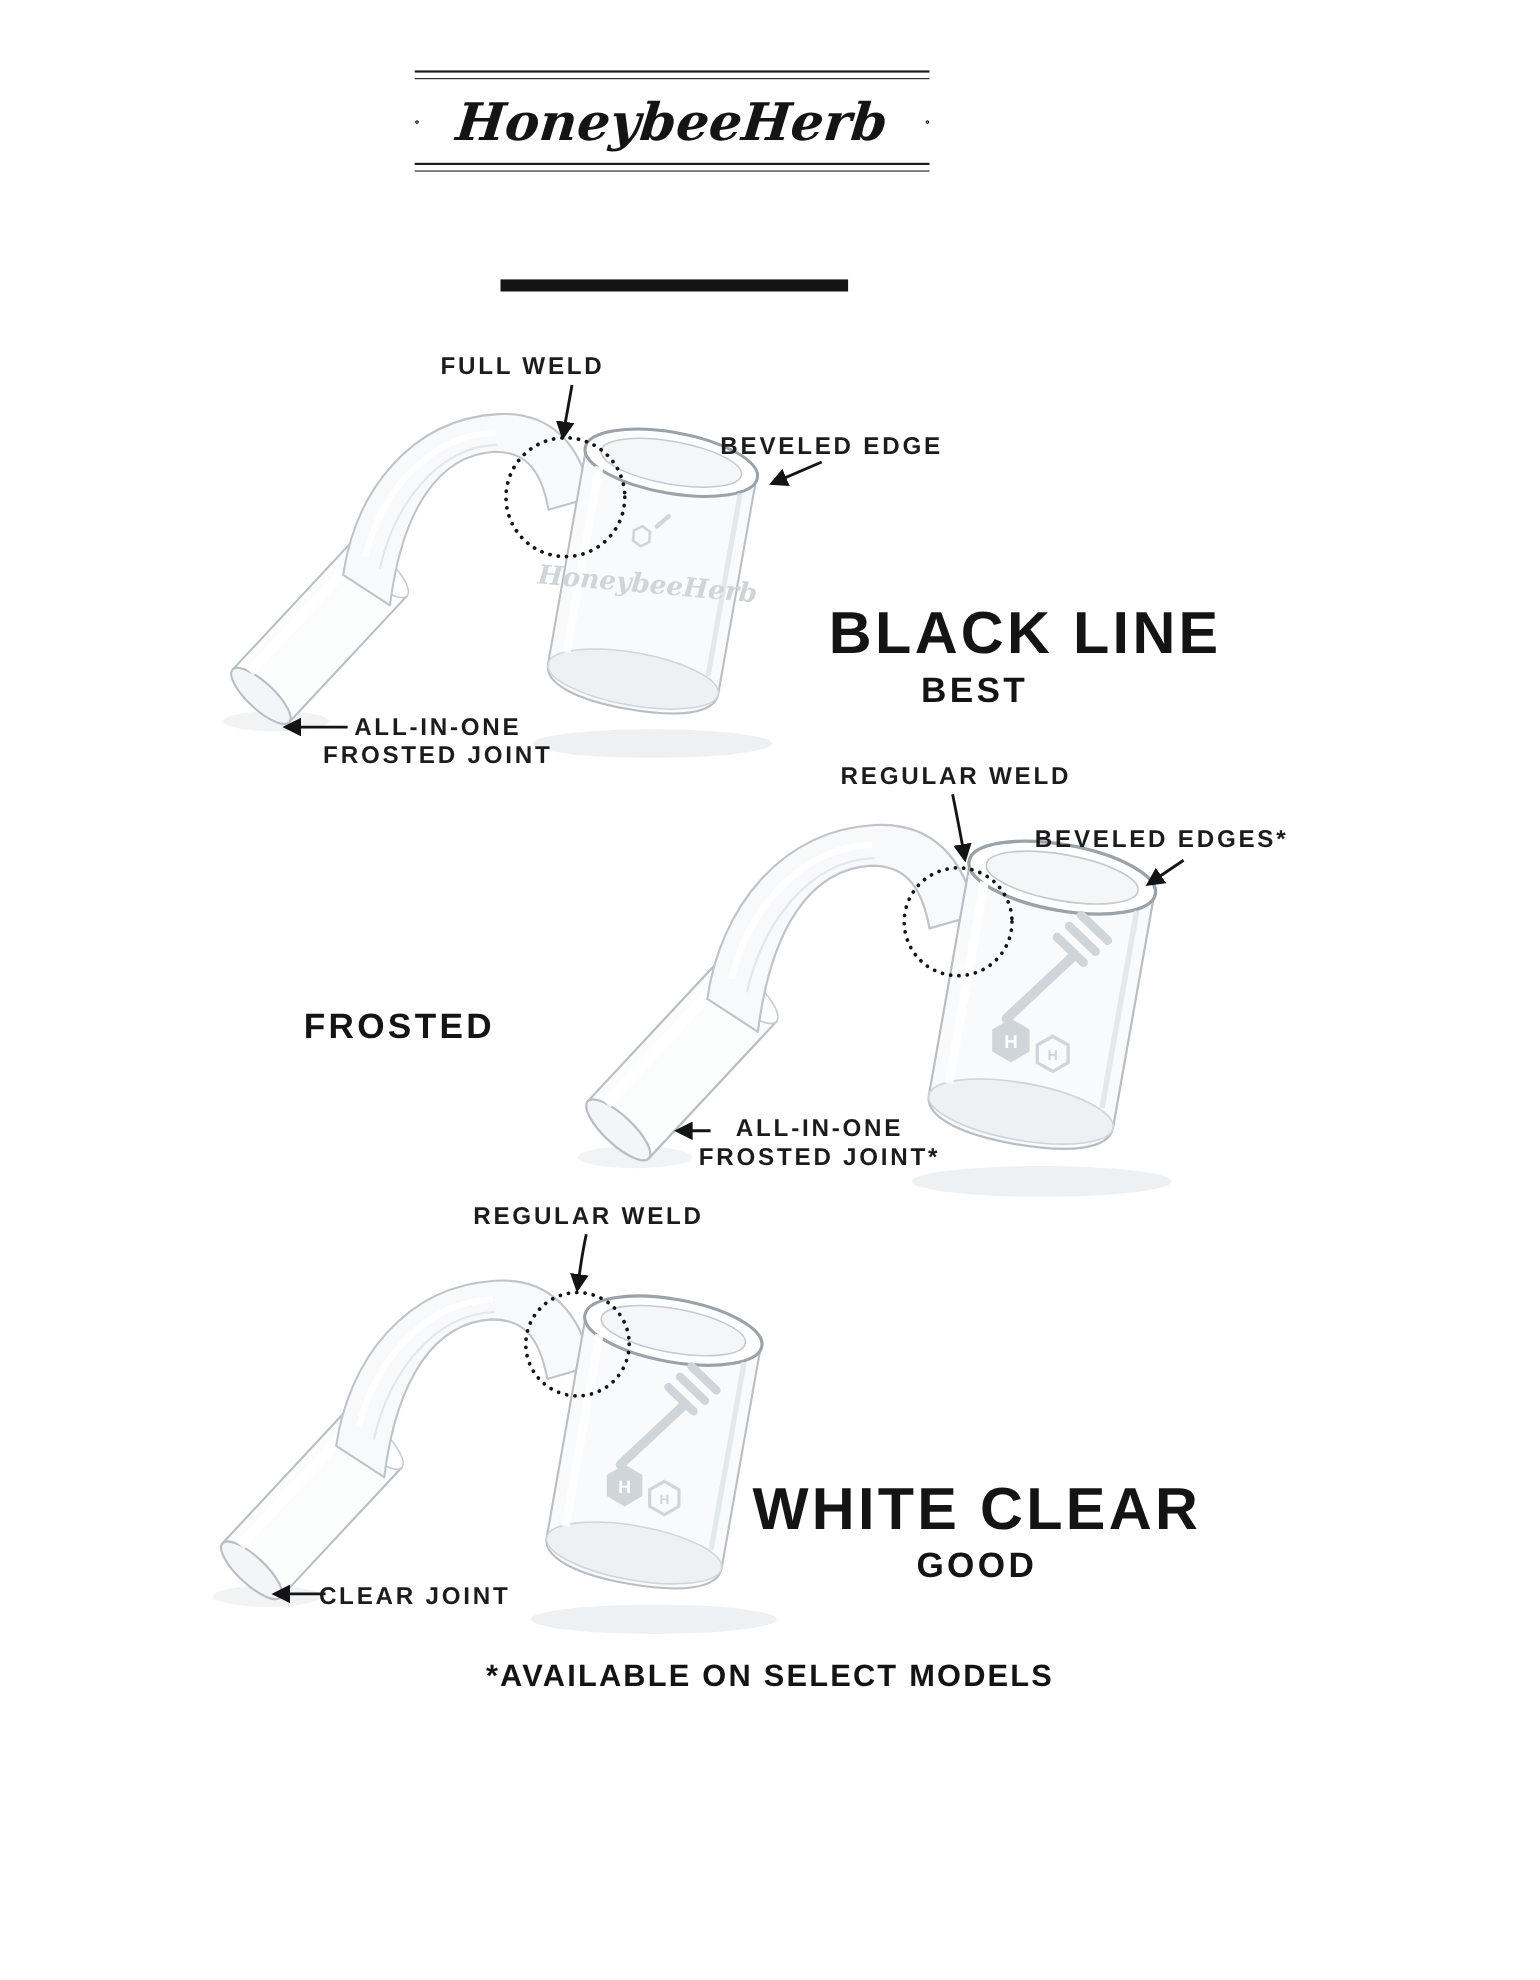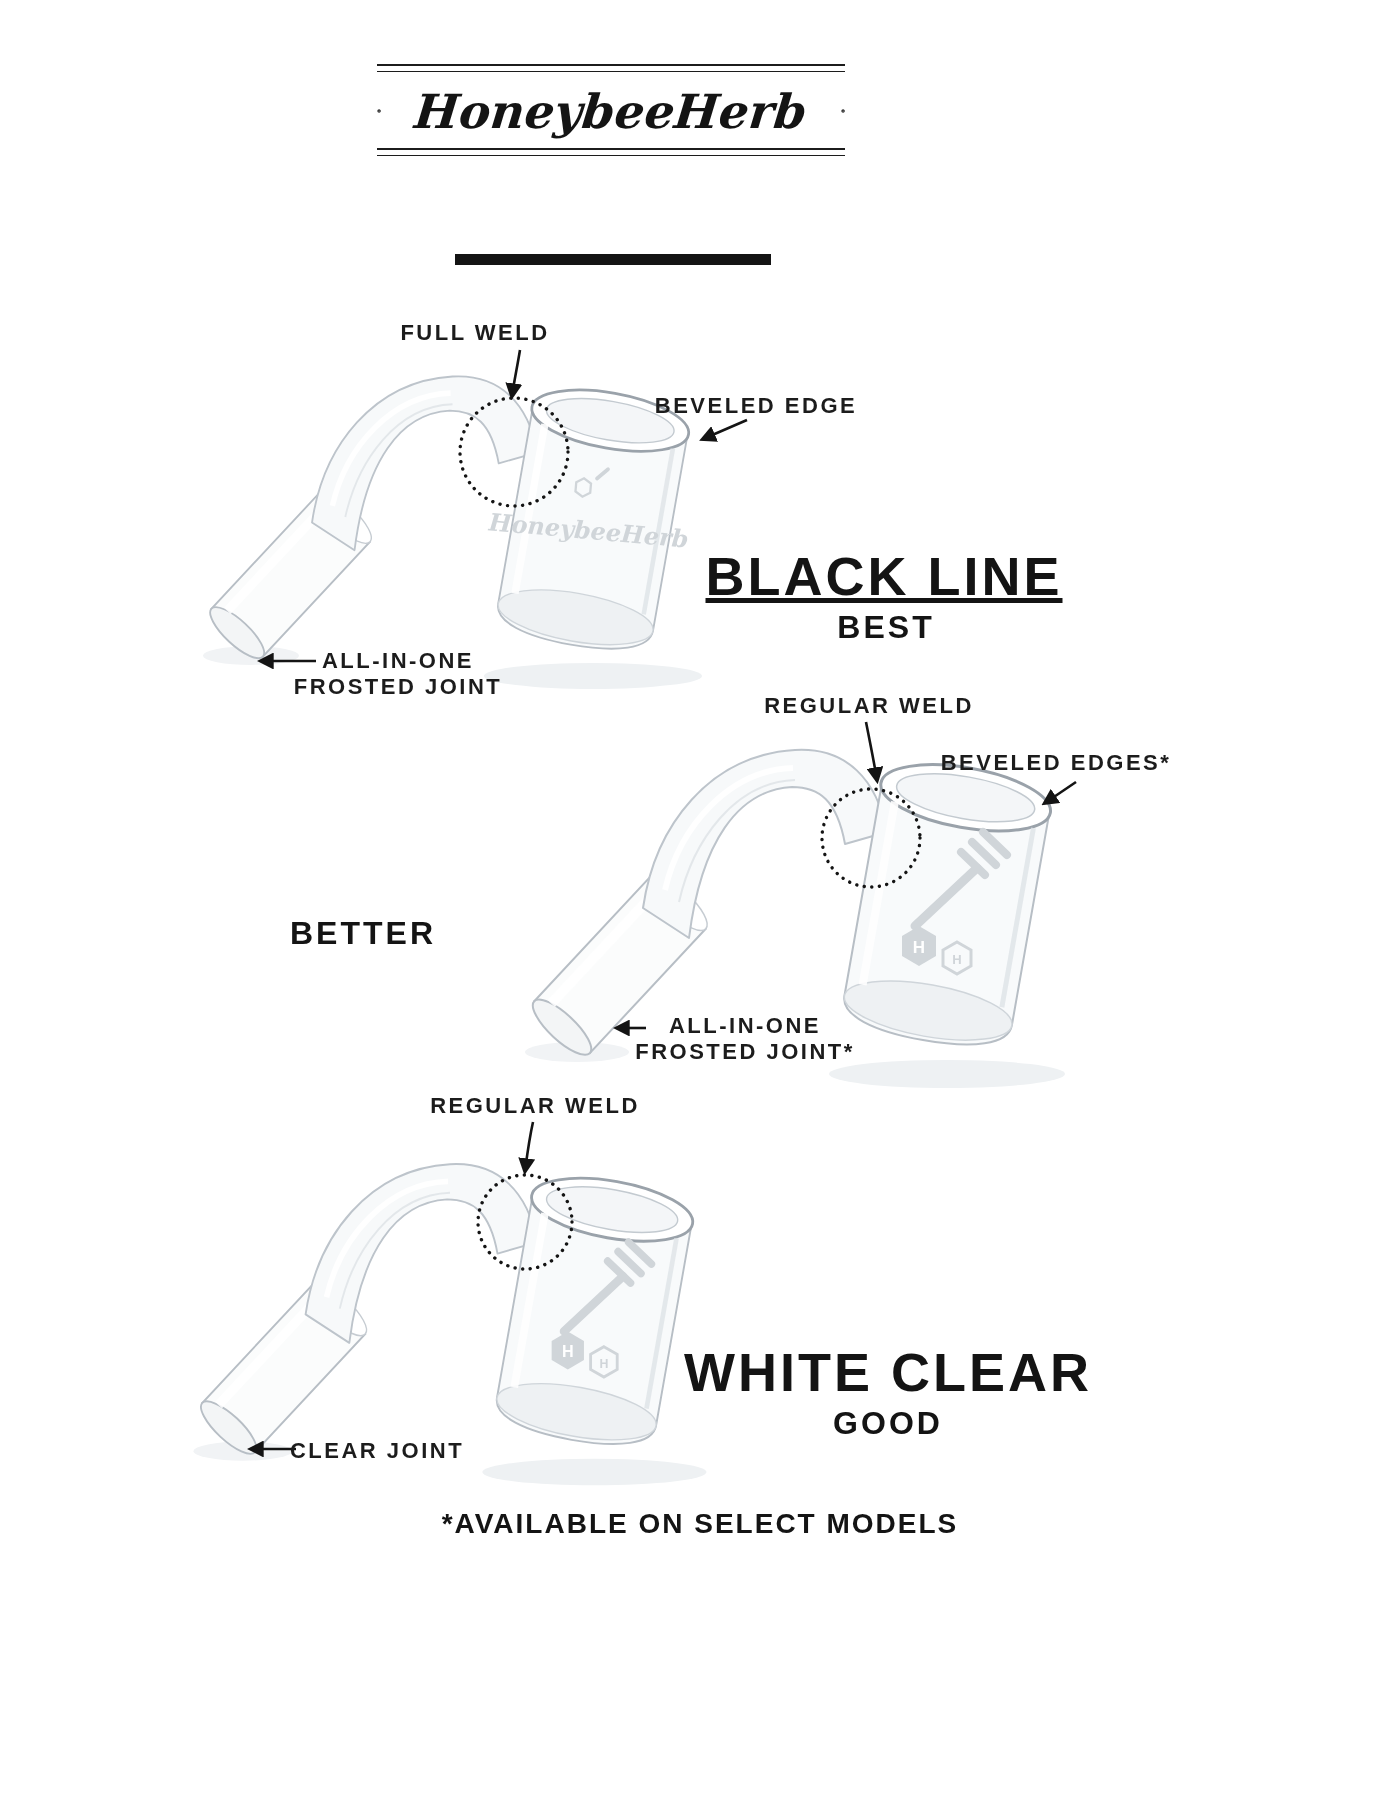--- a/index.html
+++ b/index.html
@@ -166,23 +166,23 @@
   <div class="note" style="left:869px;top:693px;">REGULAR WELD</div>
   <div class="note" style="left:1056px;top:750px;">BEVELED EDGES*</div>
   <div class="note" style="left:745px;top:1013px;">
     <div>ALL-IN-ONE</div>
     <div>FROSTED JOINT*</div>
   </div>
 
   <div class="note" style="left:535px;top:1093px;">REGULAR WELD</div>
   <div class="note" style="left:377px;top:1438px;">CLEAR JOINT</div>
 
-  <div class="section-name" style="left:884px;top:545px;text-decoration:underline;">BLACK LINE</div>
+  <div class="section-name" style="left:932px;top:545px;">BLACK LINE</div>
   <div class="section-grade" style="left:886px;top:609px;">BEST</div>
 
-  <div class="section-grade" style="left:363px;top:915px;">BETTER</div>
+  <div class="section-grade" style="left:363px;top:915px;">FROSTED</div>
 
   <div class="section-name" style="left:888px;top:1341px;">WHITE CLEAR</div>
   <div class="section-grade" style="left:888px;top:1405px;">GOOD</div>
 
   <div class="footer-note" style="left:700px;top:1508px;">*AVAILABLE ON SELECT MODELS</div>
 
 </div>
 
 </body></html>

